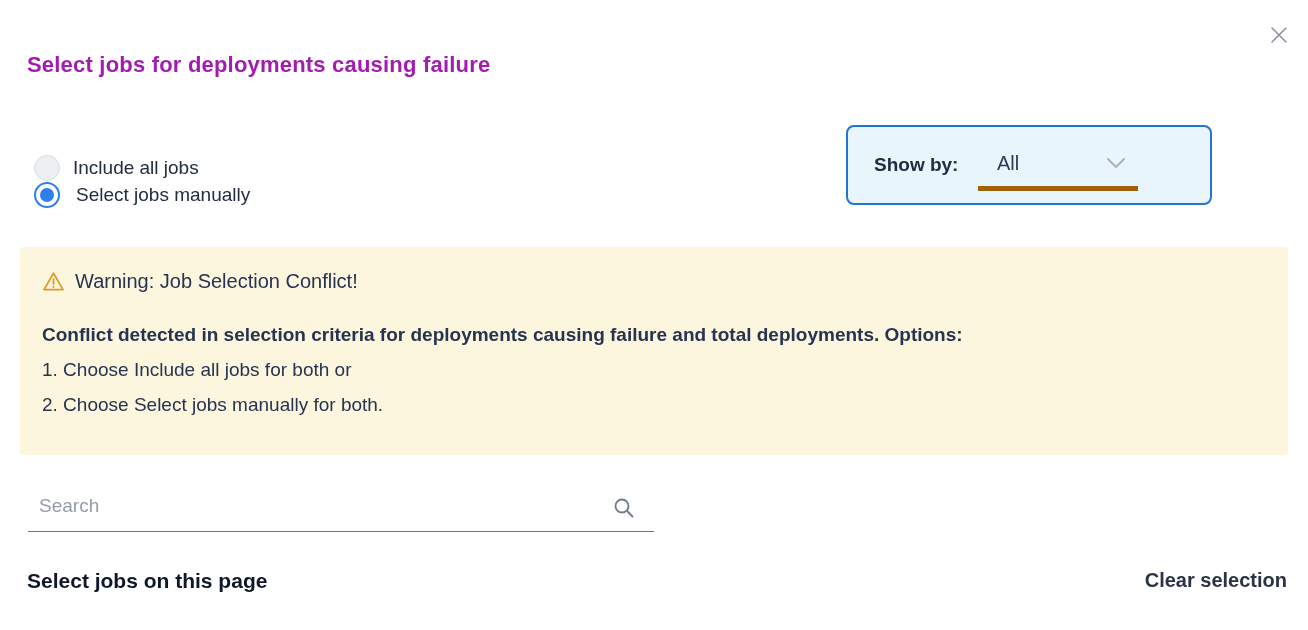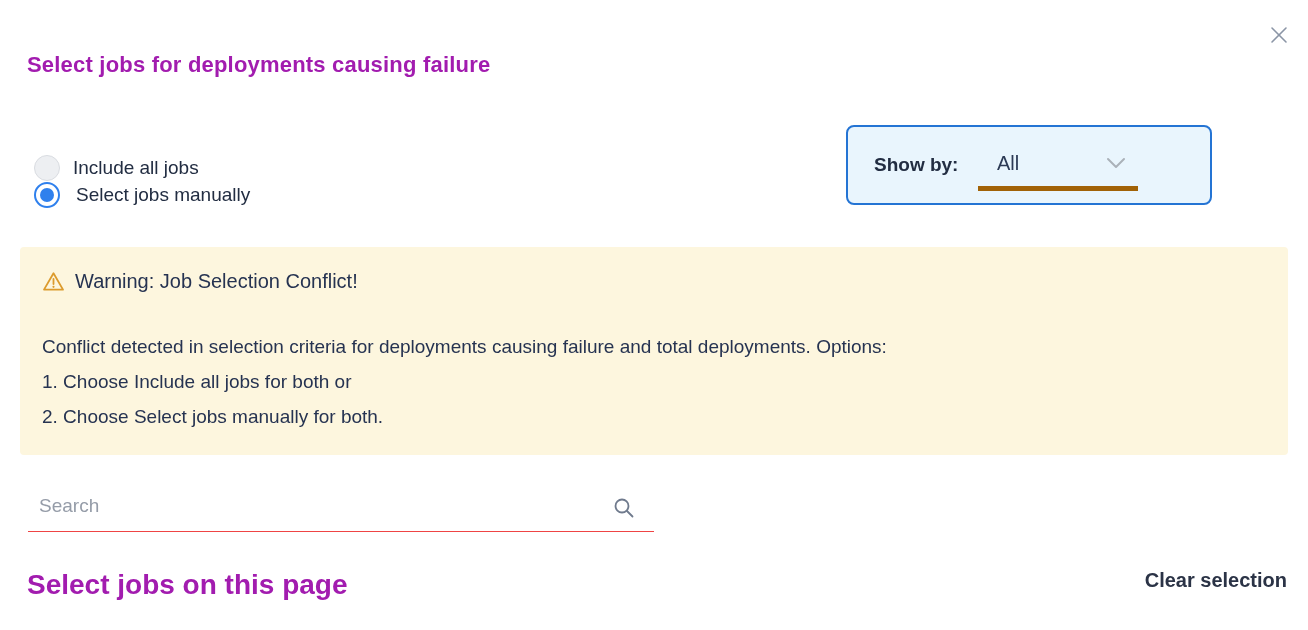--- a/index.html
+++ b/index.html
@@ -76,21 +76,21 @@
     width: 1268px; height: 208px;
     background: #fdf6de; border-radius: 4px;
     padding: 22px 24px 0 22px;
     color: #263351;
   }
   .warning-head {
     display: flex; align-items: center; gap: 10px;
     font-size: 20px; line-height: 24px; text-align: center;
   }
   .warning-body {
-    margin-top: 36px; font-size: 19px; line-height: 35px;
+    margin-top: 24px; font-size: 19px; line-height: 35px; font-weight: bold;
   }
   .warning-item { font-size: 19px; line-height: 35px; }
 
   
   .search-field {
     position: absolute; left: 28px; top: 486px;
     width: 626px; height: 46px;
     border-bottom: 1px solid #ef4444;
   }
   .search-field input {
@@ -104,21 +104,21 @@
   .search-icon-wrap {
     position: absolute; right: 17px; top: 9px;
     width: 26px; height: 26px;
     display: flex; align-items: center; justify-content: center;
     cursor: pointer;
   }
 
   
   .select-page-link {
     position: absolute; left: 27px; top: 569px;
-    font-size: 28px; font-weight: 700; color: #a21caf;
+    font-size: 21px; font-weight: 700; color: #0f172a;
     text-decoration: none; cursor: pointer;
   }
   .clear-selection {
     position: absolute; right: 21px; top: 569px;
     font-size: 20px; font-weight: 700; color: #2b3346;
     text-decoration: none; cursor: pointer;
   }
 </style>
 </head>
 <body>

